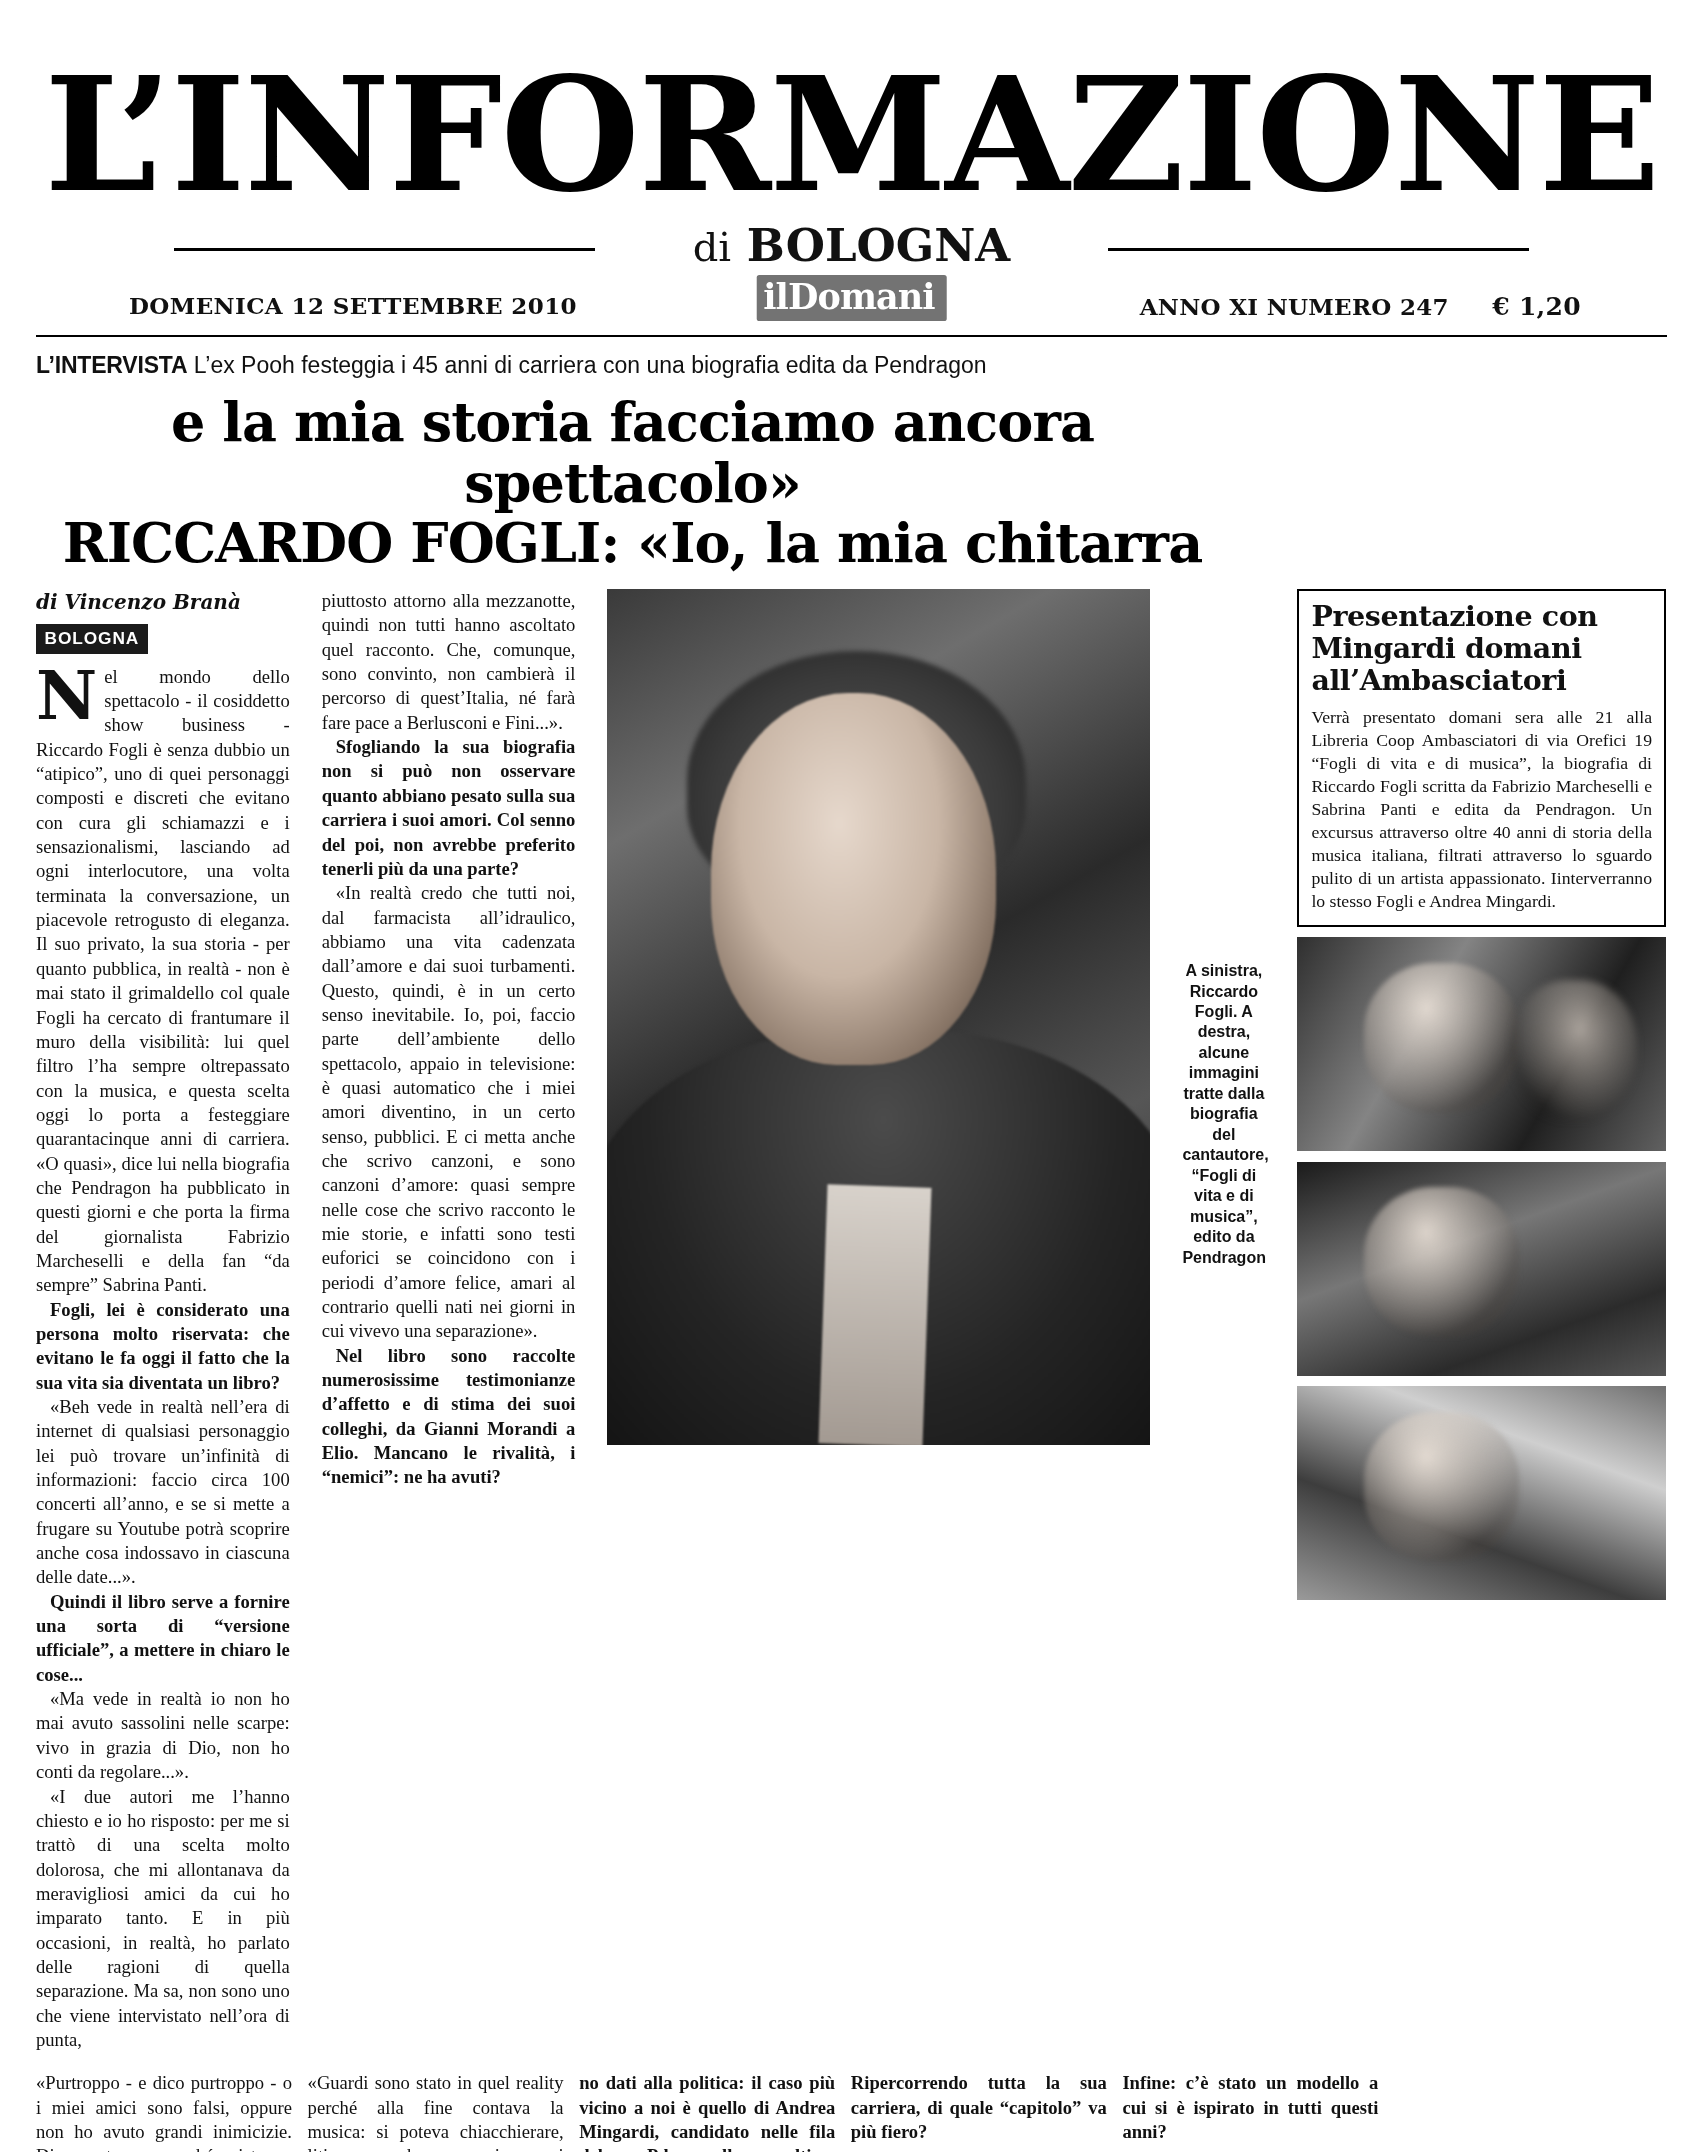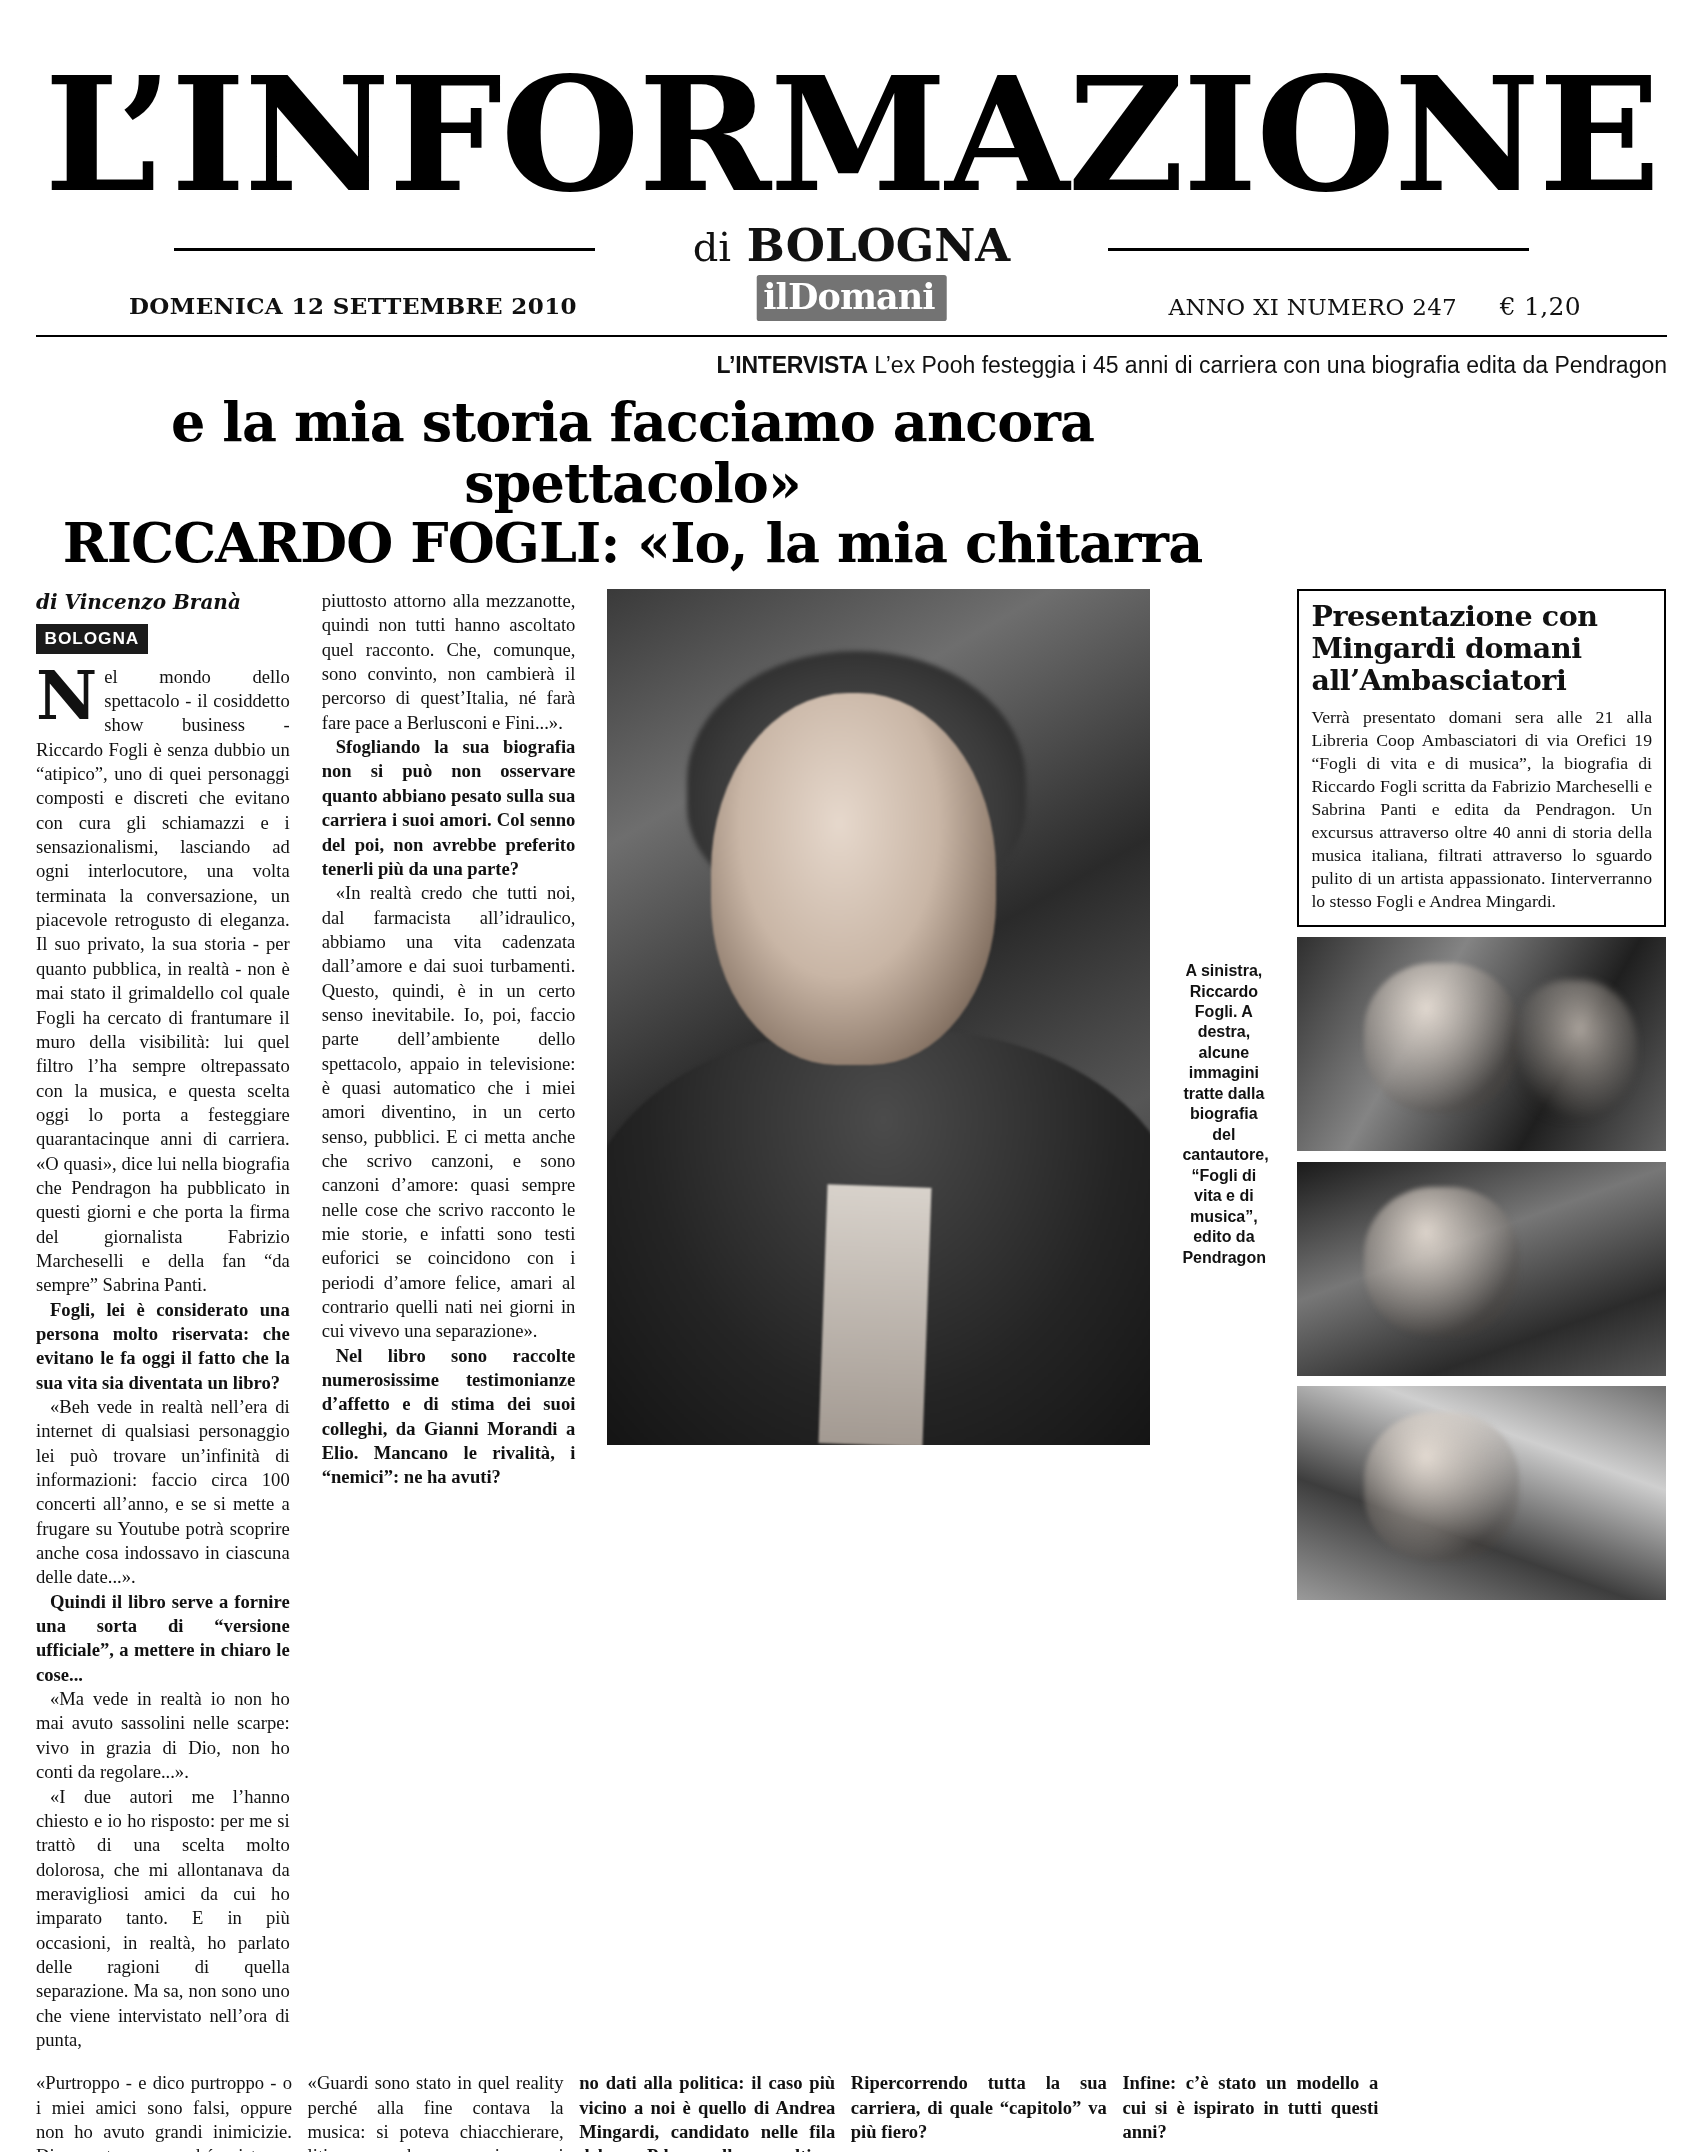--- a/index.html
+++ b/index.html
@@ -94,34 +94,33 @@
     color: #fff;
     padding: 1.7px 12px 3.5px 7px;
     border-radius: 2.6px;
     letter-spacing: -0.9px;
   }
   .meta-right {
     position: absolute;
     right: 86px;
     top: 5.2px;
     font-family: "DejaVu Serif", serif;
-    font-weight: 400;
+    font-weight: 700;
     font-size: 23px;
     letter-spacing: 0.3px;
   }
   .meta-right .price { margin-left: 35px; font-size: 25px; }
 
   
   .kicker {
     margin-top: 15.6px;
     font-family: "Liberation Sans", sans-serif;
     font-size: 23px;
     line-height: 1.2;
     padding-bottom: 7px;
-    text-align: right;
   }
   .kicker .lbl {
     font-weight: 700;
     letter-spacing: -0.2px;
   }
   .kicker .txt { font-weight: 400; }
 
   
   .headline-wrap {
     width: 1193px;

